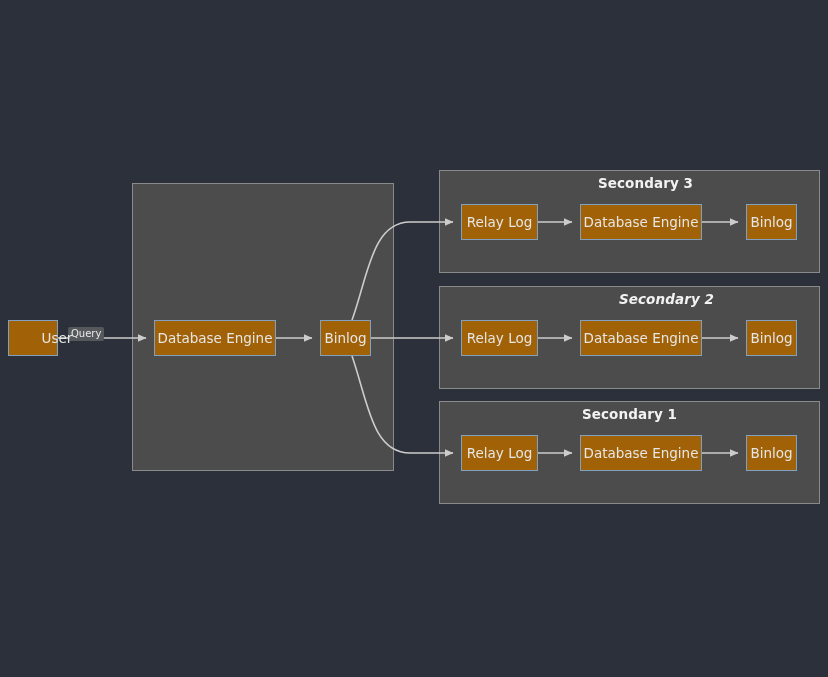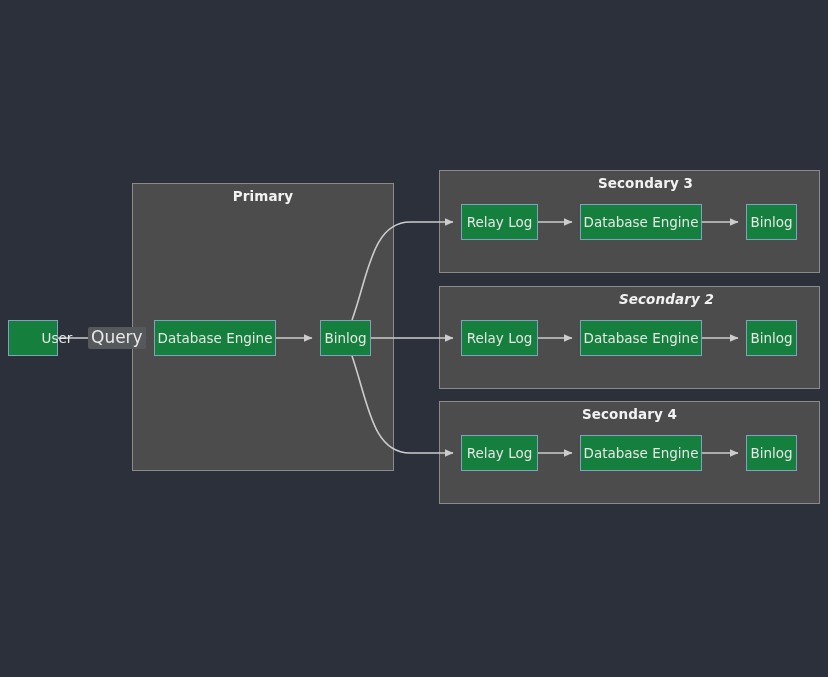--- a/index.html
+++ b/index.html
@@ -40,58 +40,56 @@
     right: 0;
     text-align: center;
     color: #f2f2f2;
     font-size: 13.5px;
     font-weight: bold;
     letter-spacing: 0.1px;
     white-space: nowrap;
   }
   .node {
     position: absolute;
-    background: #15803d;
+    background: #a16207;
     border: 1px solid #81a1c1;
     box-sizing: border-box;
     display: flex;
     align-items: center;
     justify-content: center;
     color: #e6e6e6;
     font-size: 13.5px;
     white-space: nowrap;
   }
   .edge-label {
     position: absolute;
     background: #55595c;
     color: #e8e8e8;
-    font-size: 17px;
+    font-size: 10px;
     padding: 1px 3px;
     border-radius: 2px;
     white-space: nowrap;
     line-height: 1.15;
-    margin-left: 20px;
   }
 </style>
 </head>
 <body>
 
 <div id="diagram-root">
 
   <div class="cluster" id="cluster-primary" style="left: 132px; top: 183px; width: 262px; height: 288px;"></div>
-  <div class="cluster-title" id="cluster-primary-title" style="left: 132px; width: 262px; top: 188px;">Primary</div>
 
   <div class="cluster" id="cluster-secondary3" style="left: 439px; top: 170px; width: 381px; height: 103px;"></div>
   <div class="cluster-title" id="cluster-secondary3-title" style="left: 439px; width: 413px; top: 175px;">Secondary 3</div>
 
   <div class="cluster" id="cluster-secondary2" style="left: 439px; top: 286px; width: 381px; height: 103px;"></div>
   <div class="cluster-title" id="cluster-secondary2-title" style="left: 439px; width: 455px; top: 291px; font-style: italic;">Secondary 2</div>
 
   <div class="cluster" id="cluster-secondary1" style="left: 439px; top: 401px; width: 381px; height: 103px;"></div>
-  <div class="cluster-title" id="cluster-secondary1-title" style="left: 439px; width: 381px; top: 406px;">Secondary 4</div>
+  <div class="cluster-title" id="cluster-secondary1-title" style="left: 439px; width: 381px; top: 406px;">Secondary 1</div>
 
   <svg id="edge-layer" viewBox="0 0 828 677" xmlns="http://www.w3.org/2000/svg">
     <defs>
       <marker id="arrowhead" markerWidth="9" markerHeight="8" refX="8.5" refY="4" orient="auto" markerUnits="userSpaceOnUse">
         <path d="M0,0 L9,4 L0,8 z" fill="#cccccc"></path>
       </marker>
     </defs>
     <g fill="none" stroke="#cccccc" stroke-width="1.6" marker-end="url(#arrowhead)">
       <path d="M49,338 L146,338"></path>
       <path d="M276,338 L312,338"></path>

